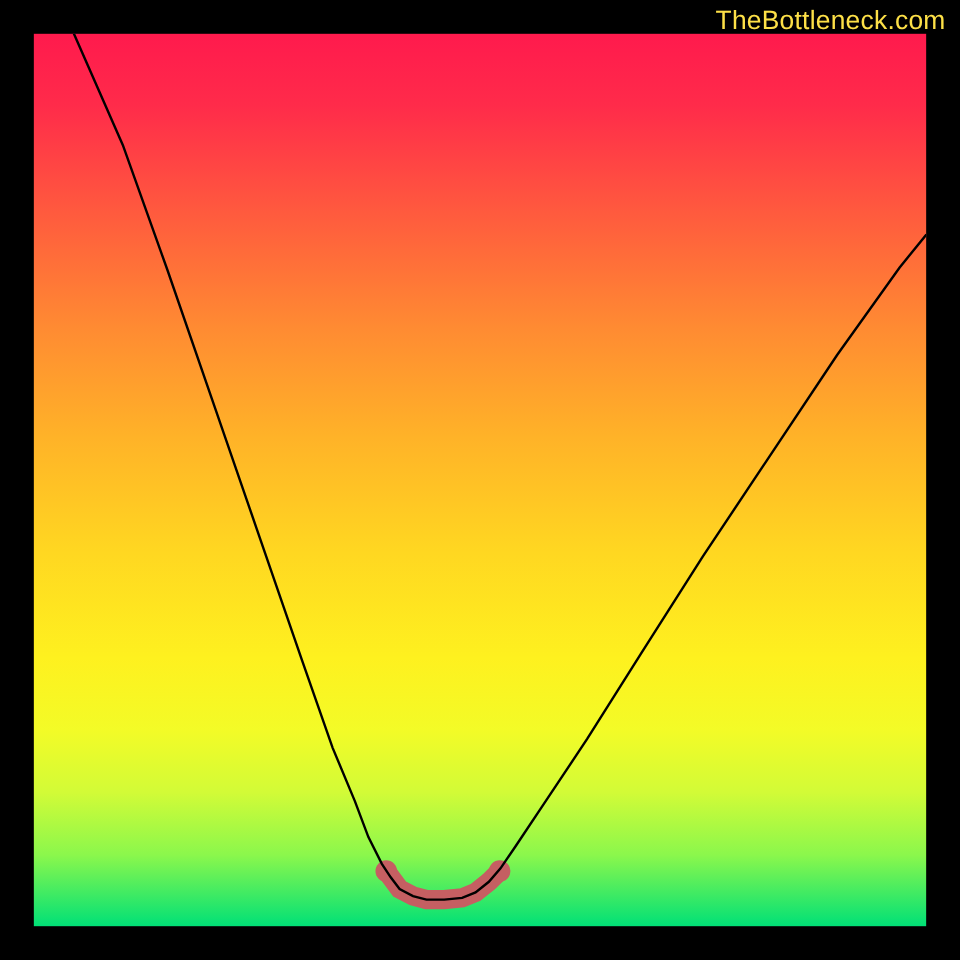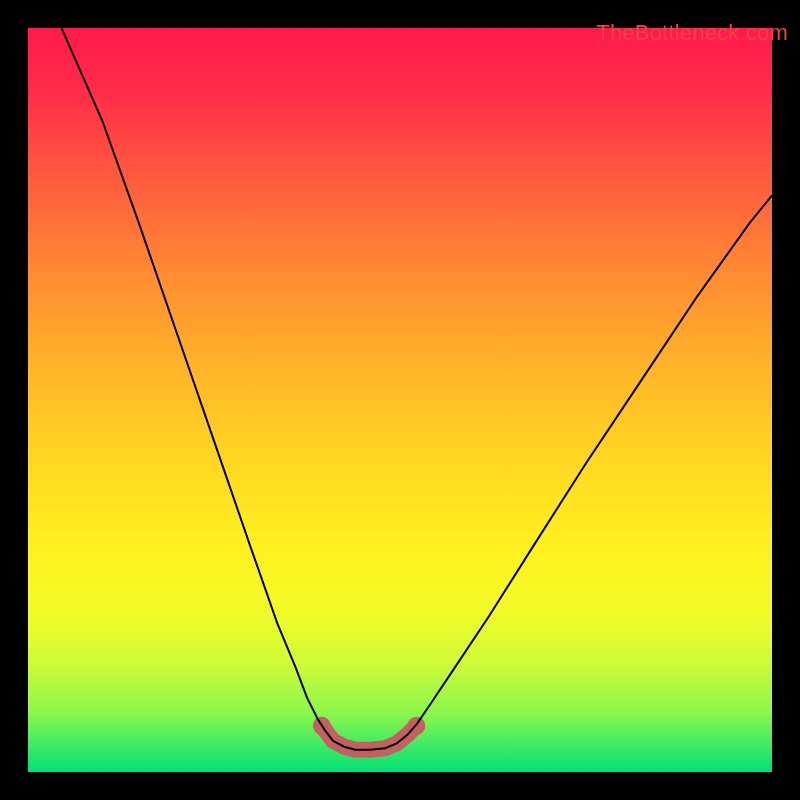--- a/index.html
+++ b/index.html
@@ -43,25 +43,25 @@
       #8bf74c 92%,
       #00e077 100%
     );
   }
   .curve {
     position: absolute;
     inset: 0;
   }
   .watermark {
     position: absolute;
-    top: 20px;
+    top: 4px;
     right: 12px;
     font-family: Arial, Helvetica, sans-serif;
     font-size: 22px;
-    color: #ef4444;
+    color: #fde047;
     letter-spacing: 0.2px;
   }
   .fatline {
     stroke: #c55f62;
     stroke-width: 16;
     stroke-linecap: round;
     fill: none;
   }
   .thinline {
     stroke: #000;

